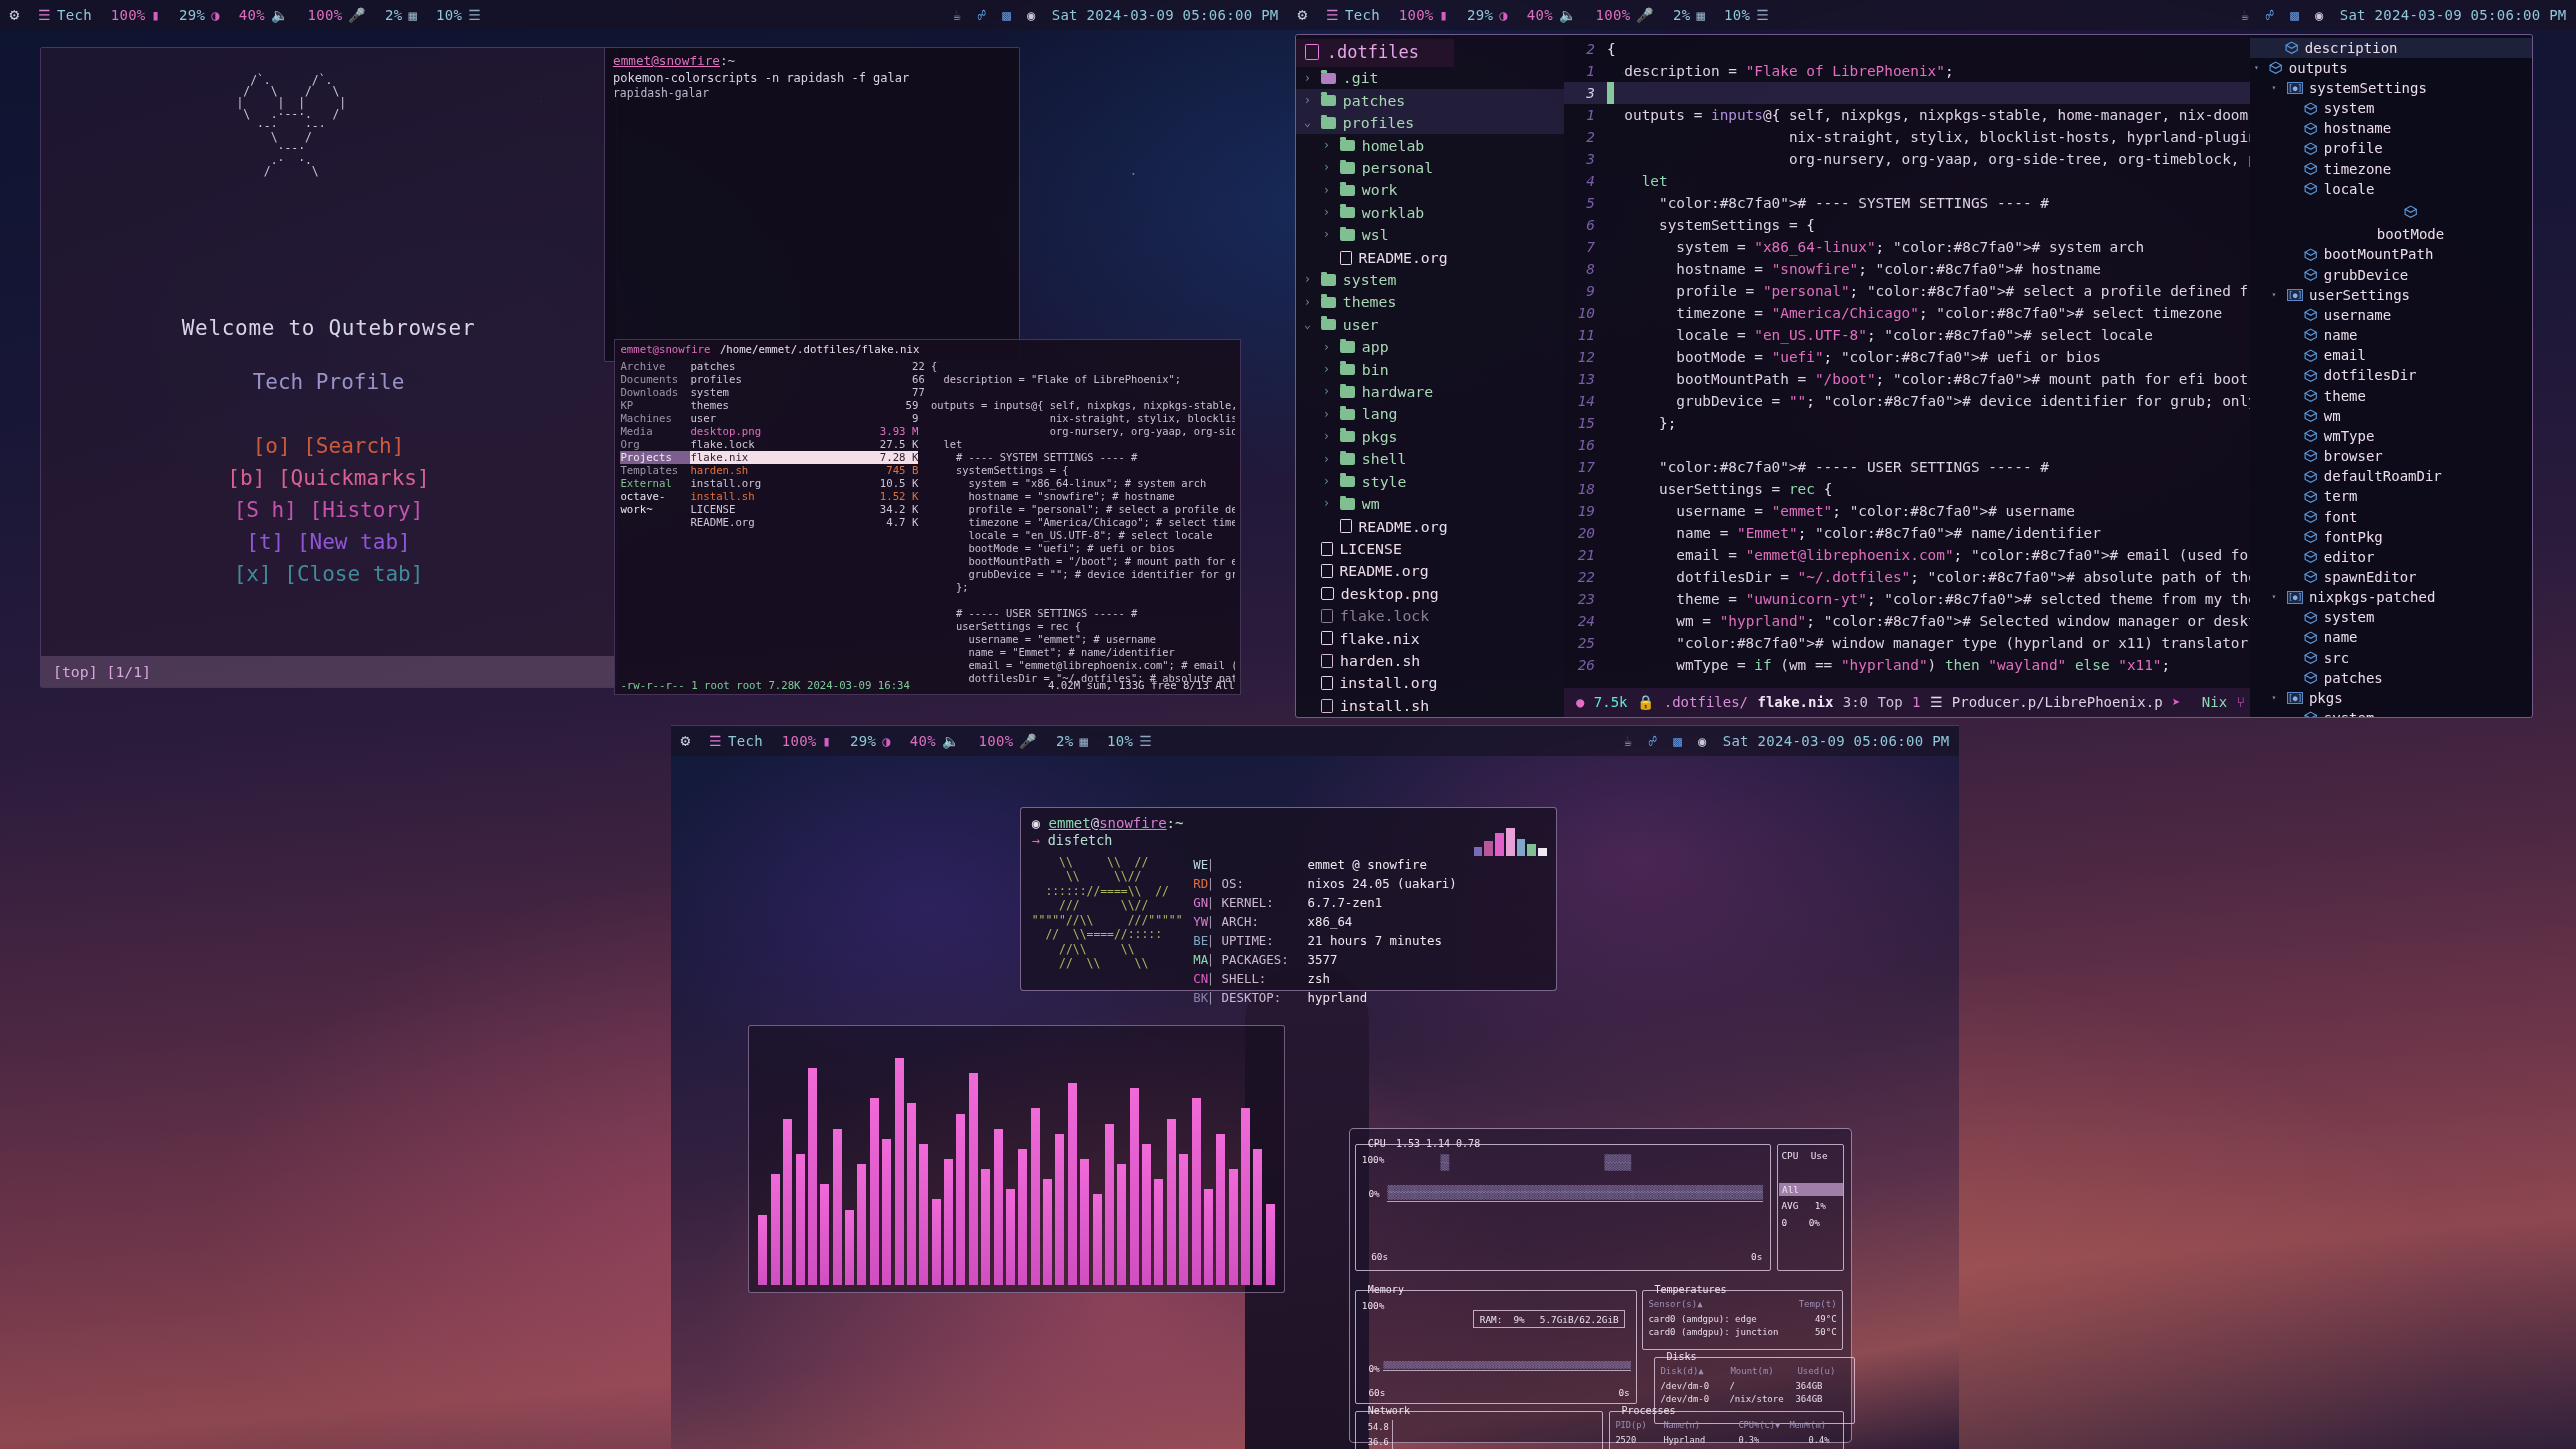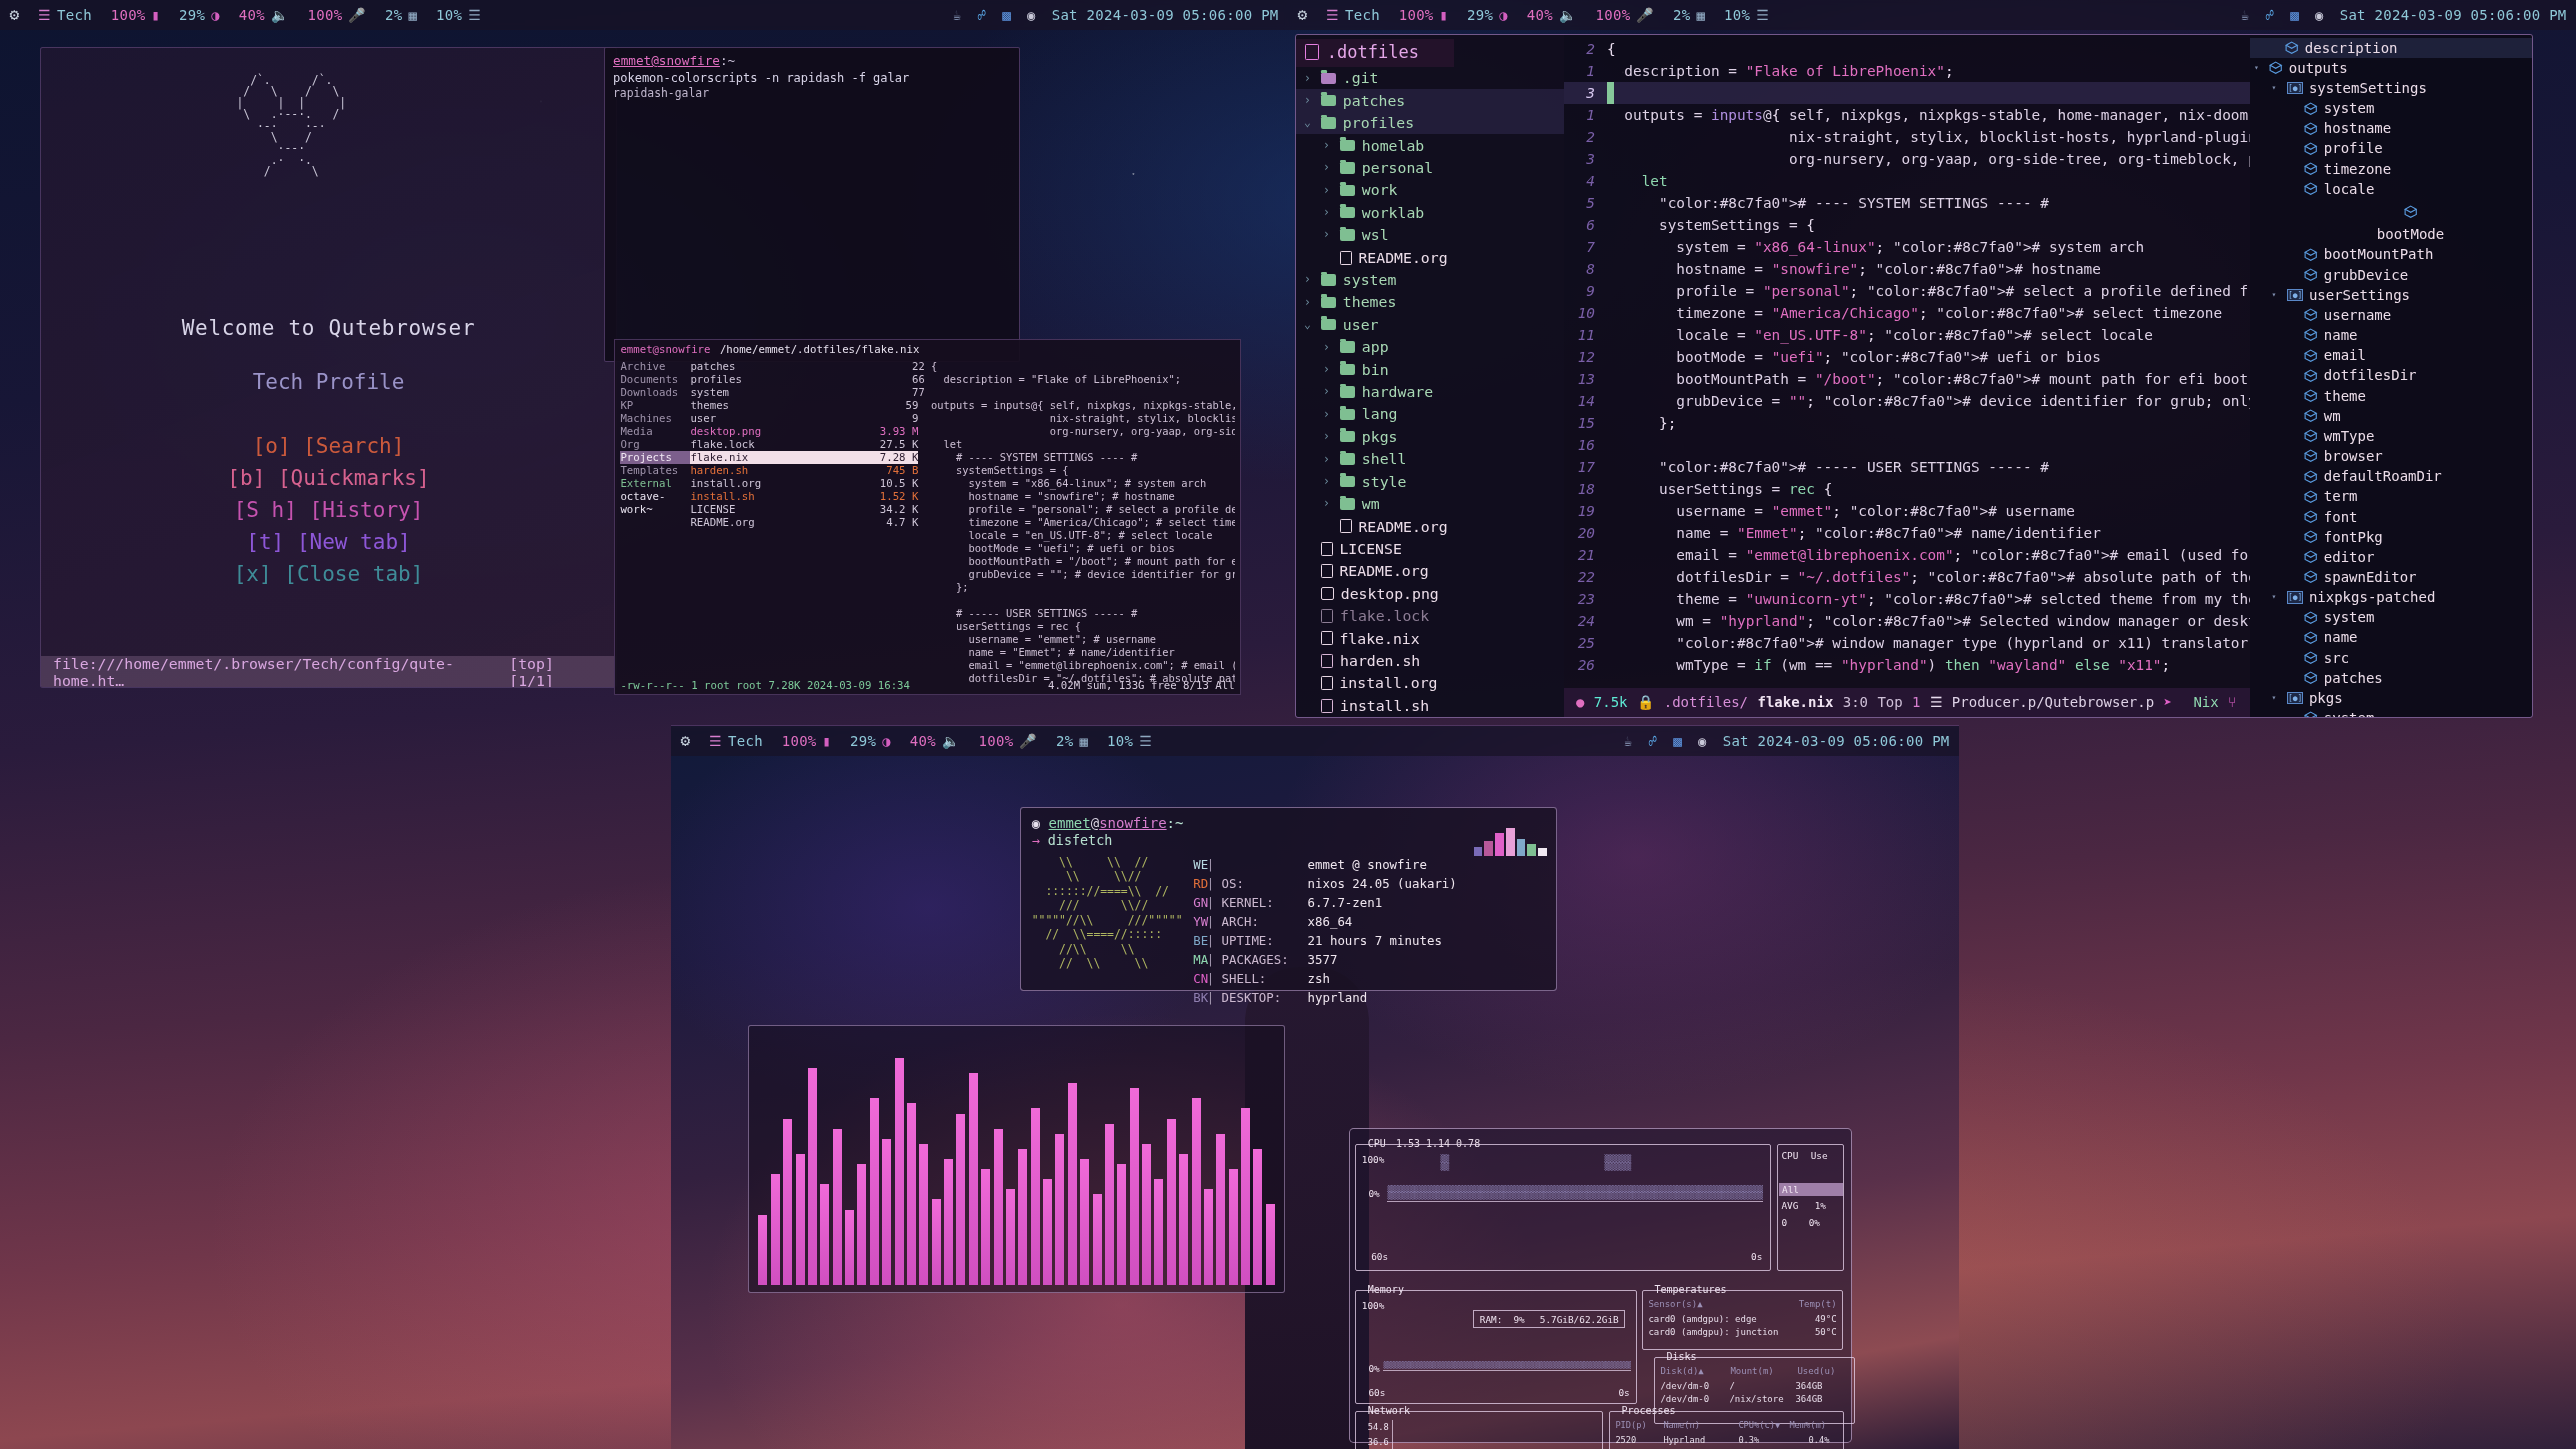--- a/index.html
+++ b/index.html
@@ -284,21 +284,20 @@
         <span>[t]</span>
         <span>[New tab]</span>
       </div>
       <div style="color:#3f8c98">
         <span>[x]</span>
         <span>[Close tab]</span>
       </div>
     </div>
   </div>
   <div class="qute-status">
-    <span>file:///home/emmet/.browser/Tech/config/qute-home.ht…</span>
     <span>
       <span>[top]</span>
       <span>[1/1]</span>
     </span>
   </div>
 </div>
 
 <div class="win" id="emacs-left">
   <div class="term-head">
     <span style="color:#e06fc0;text-decoration:underline">emmet@snowfire</span><span style="color:#cfc6dc">:~</span>
@@ -604,21 +603,21 @@
     <div class="nv-status">
       <span style="color:#e06fc0;">●</span>
       <span style="color:#5eead4">7.5k</span>
       <span style="color:#d4559a;">🔒</span>
       <span style="color:#d88fd8">.dotfiles/</span>
         <span style="color:#f0e4f2;font-weight:bold">flake.nix</span>
       <span style="color:#cfc0d8">3:0</span>
       <span style="color:#cfc0d8">Top</span>
         <span style="color:#d87fd0">1</span>
       <span style="color:#e8dcee;">☰</span>
-      <span style="color:#ded2e6">Producer.p/Qutebrowser.p</span>
+      <span style="color:#ded2e6">Producer.p/LibrePhoenix.p</span>
       <span style="color:#e060c8;">➤</span>
       <span style="color:#8fd8b0;margin-left:12px">Nix</span>
       <span style="color:#e060c8;">⑂</span>
 
     </div>
   <div class="cursor" style="top: 47px;"></div>
     </div>
 
   <div id="outline">
     <div id="outline-rows">

